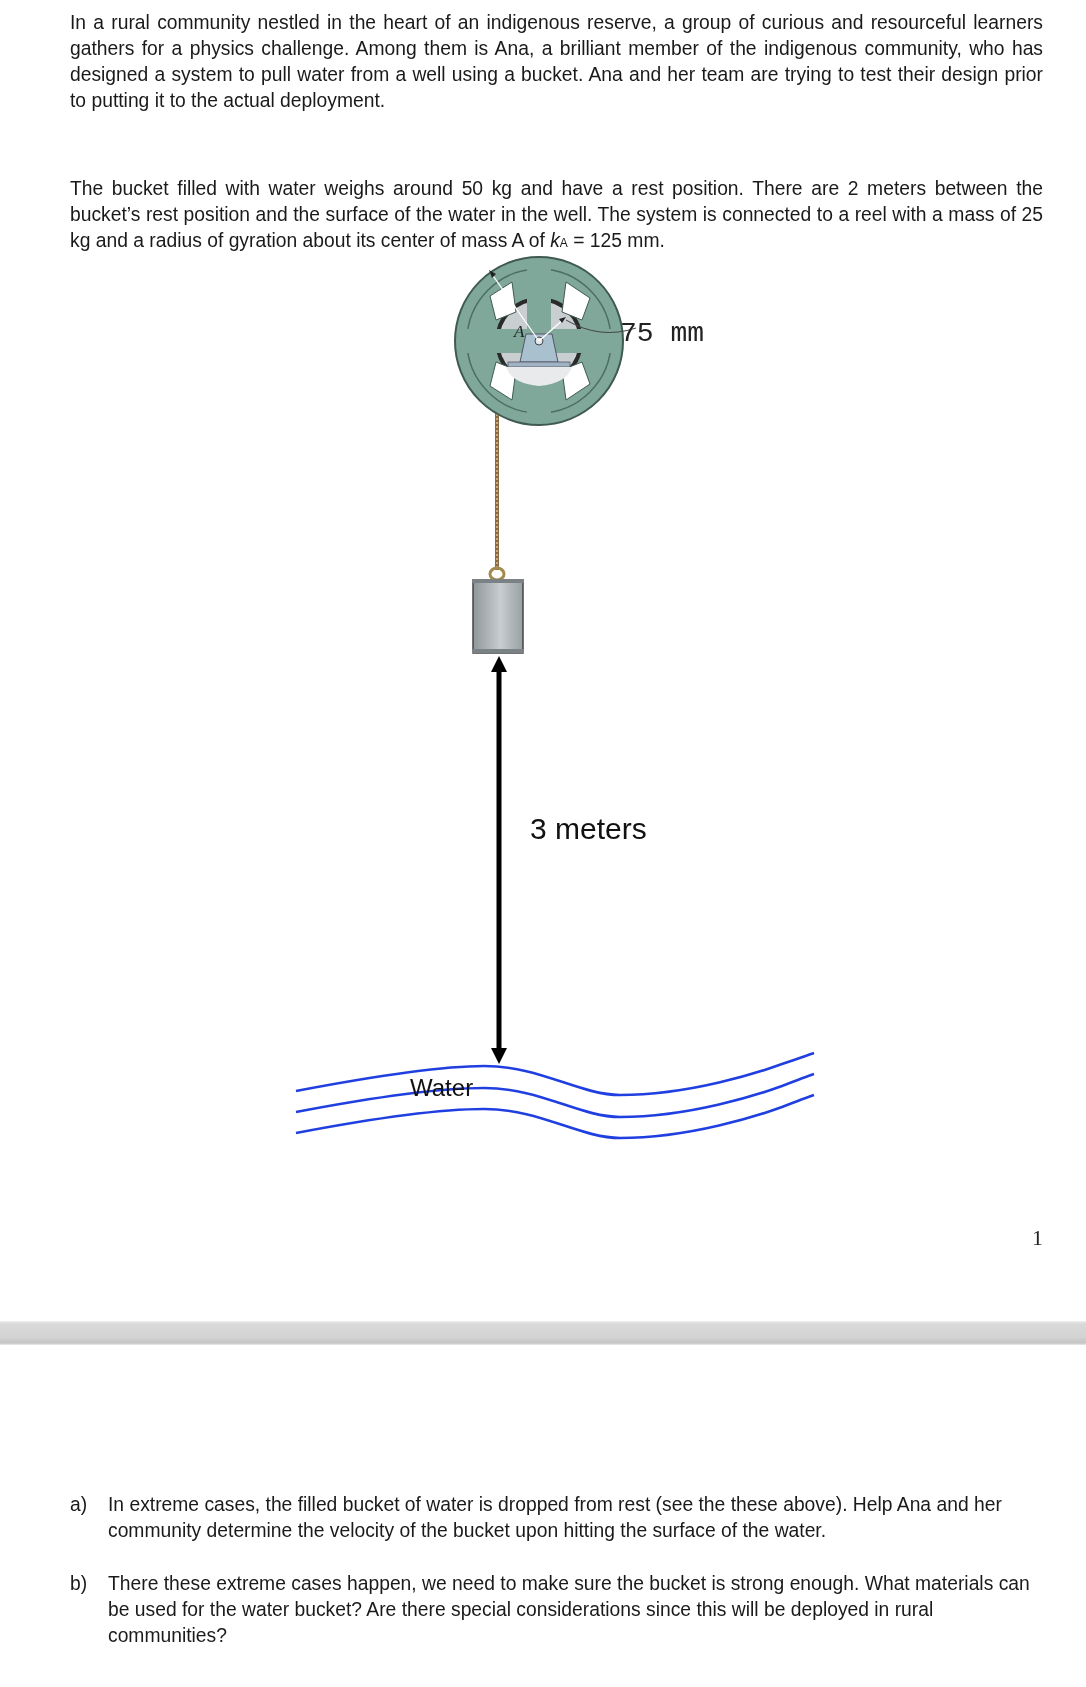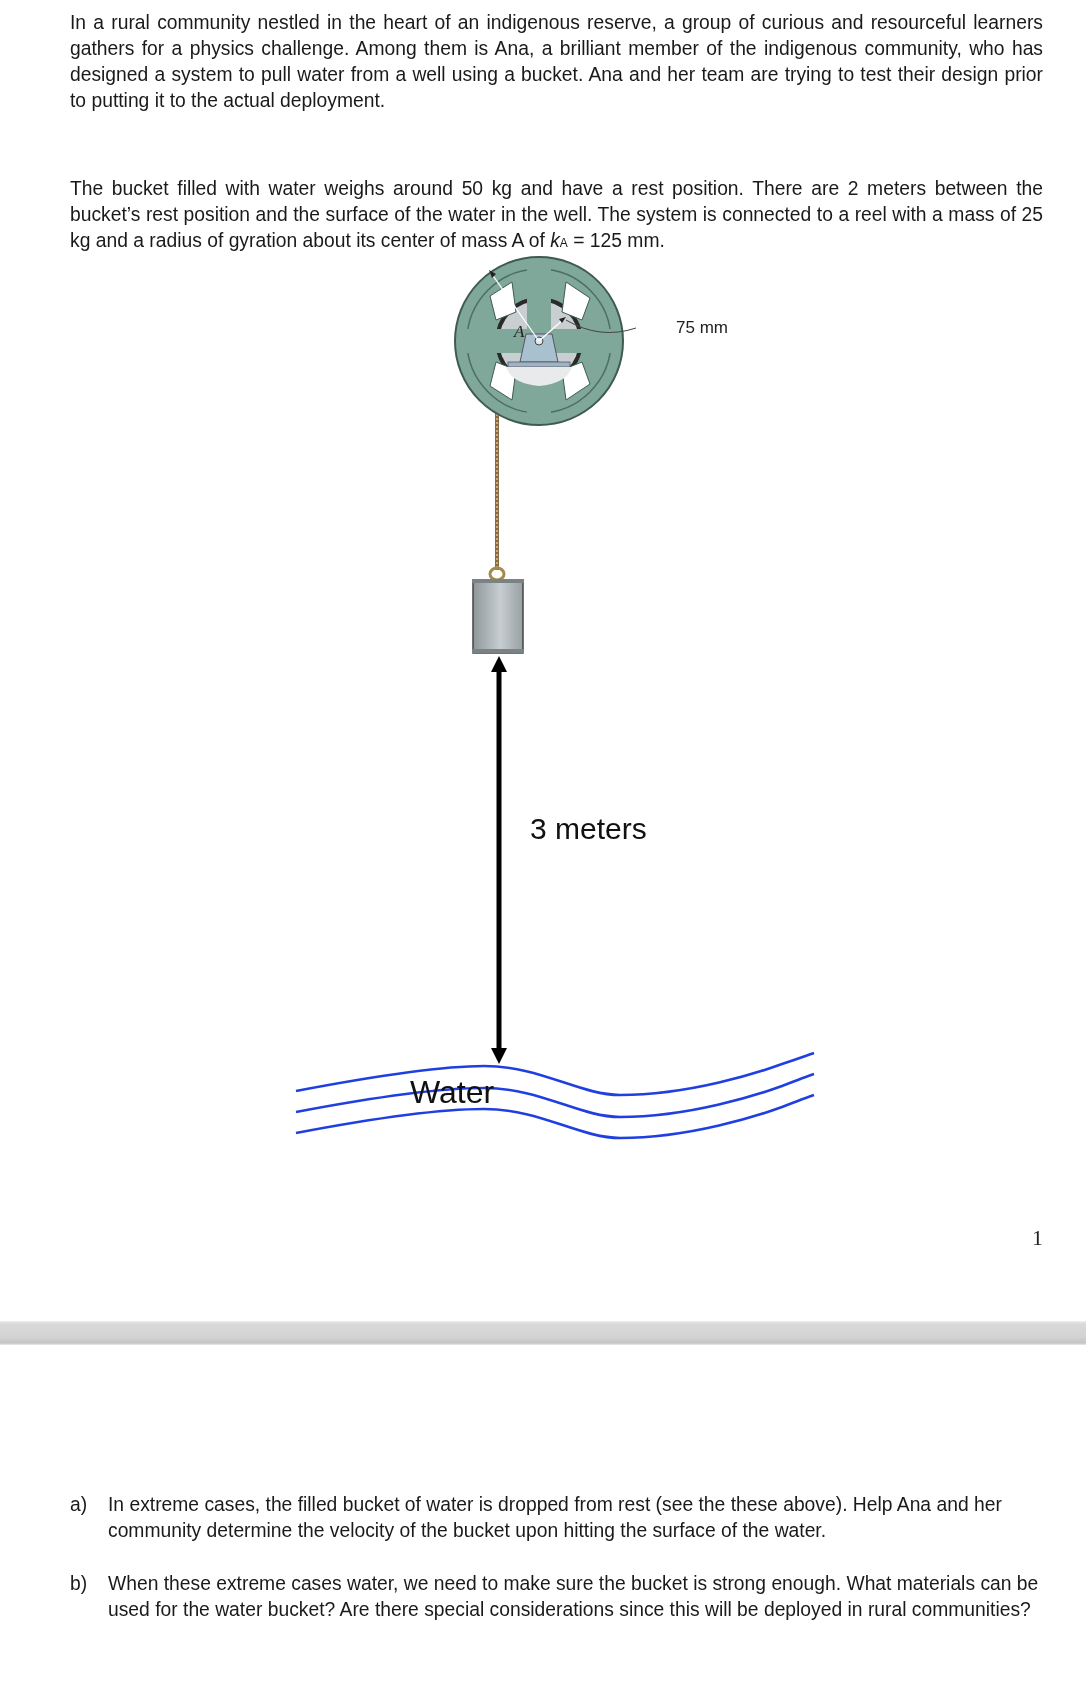--- a/index.html
+++ b/index.html
@@ -6,24 +6,24 @@
   body { width: 1086px; height: 1687px; position: relative; overflow: hidden;
          font-family: "Liberation Sans", sans-serif; color: #1a1a1a; }
   .page { position: absolute; left: 0; top: 0; width: 1086px; height: 1358px; background: #fff; }
   .para { position: absolute; left: 70px; width: 973px; font-size: 19.3px; line-height: 26px;
           text-align: justify; margin: 0; }
   #p1 { top: 10px; }
   #p2 { top: 139px; margin-top: 37px; }
   .sub { font-style: italic; }
   .sub small { font-size: 12px; font-style: normal; }
   .figure { position: absolute; left: 0; top: 0; width: 1086px; height: 1320px; }
-  .reel-label { position: absolute; left: 676px; top: 318px; font-family: Liberation Sans, sans-serif;
-                font-size: 17px; color: #222; }
+  .reel-label { position: absolute; left: 620px; top: 318px; font-family: Liberation Mono, monospace;
+                font-size: 28px; color: #222; }
   .dist-label { position: absolute; left: 530px; top: 812px; font-size: 30px; color: #111; }
-  .water-label { position: absolute; left: 410px; top: 1074px; font-size: 32px; color: #111; }
+  .water-label { position: absolute; left: 410px; top: 1074px; font-size: 24px; color: #111; }
   .page-num { position: absolute; left: 1032px; top: 1225px; font-family: "Liberation Serif", serif;
               font-size: 22px; color: #222; }
   .separator { position: absolute; left: 0; top: 1321px; width: 1086px; height: 24px;
                background: linear-gradient(#eeeeee 0px, #d9d9d9 3px, #d3d3d3 16px, #c4c4c4 22px, #ececec 24px); }
   .page2 { position: absolute; left: 0; top: 1345px; width: 1086px; height: 342px; background: #fff; }
   .q { position: absolute; left: 70px; width: 980px; font-size: 19.3px; line-height: 26px; }
   .q .marker { position: absolute; left: 0; top: 0; }
   .q .qtext { position: absolute; left: 38px; top: 0; width: 940px; }
   #qa { top: 1492px; }
   #qb { top: 1571px; }
@@ -109,14 +109,14 @@
 <div class="separator"></div>
 
 <div class="page2"></div>
 
 <div class="q" id="qa">
   <span class="marker">a)</span>
   <span class="qtext">In extreme cases, the filled bucket of water is dropped from rest (see the these above). Help Ana and her community determine the velocity of the bucket upon hitting the surface of the water.</span>
 </div>
 <div class="q" id="qb">
   <span class="marker">b)</span>
-  <span class="qtext">When these extreme cases water, we need to make sure the bucket is strong enough.  What materials can be used for the water bucket? Are there special considerations since this will be deployed in rural communities?</span>
+  <span class="qtext">There these extreme cases happen, we need to make sure the bucket is strong enough.  What materials can be used for the water bucket? Are there special considerations since this will be deployed in rural communities?</span>
 </div>
 
 </body></html>

